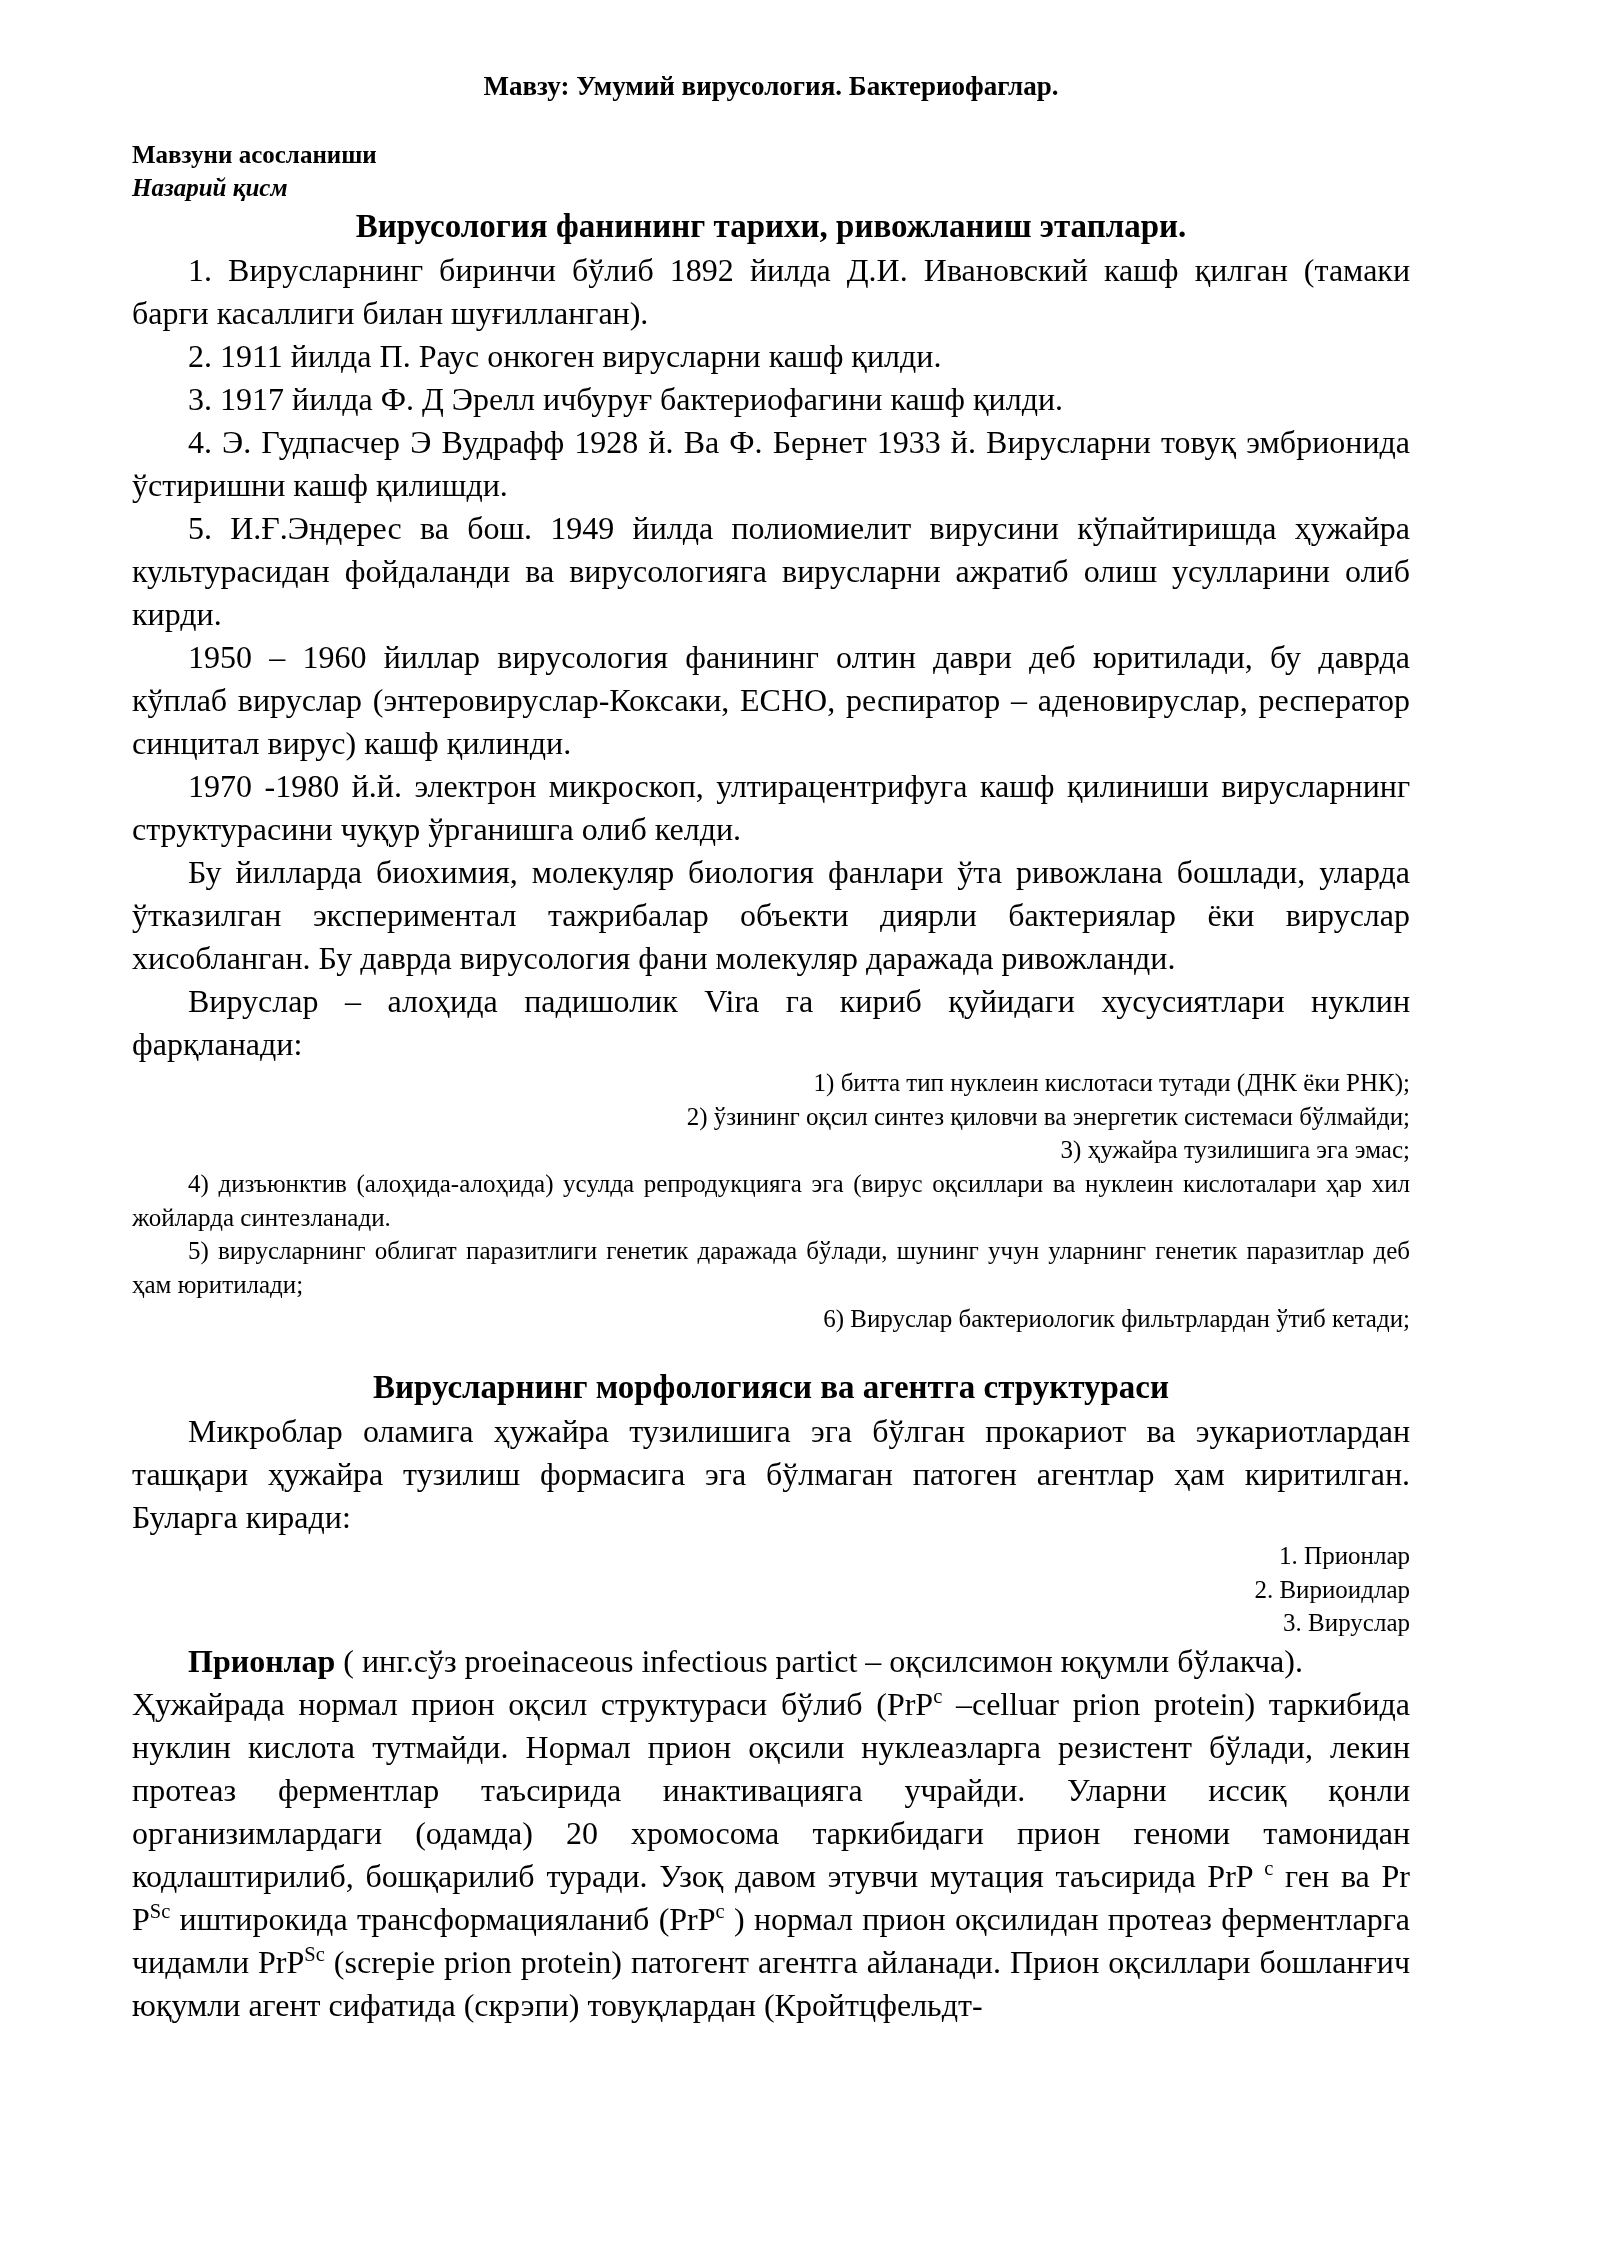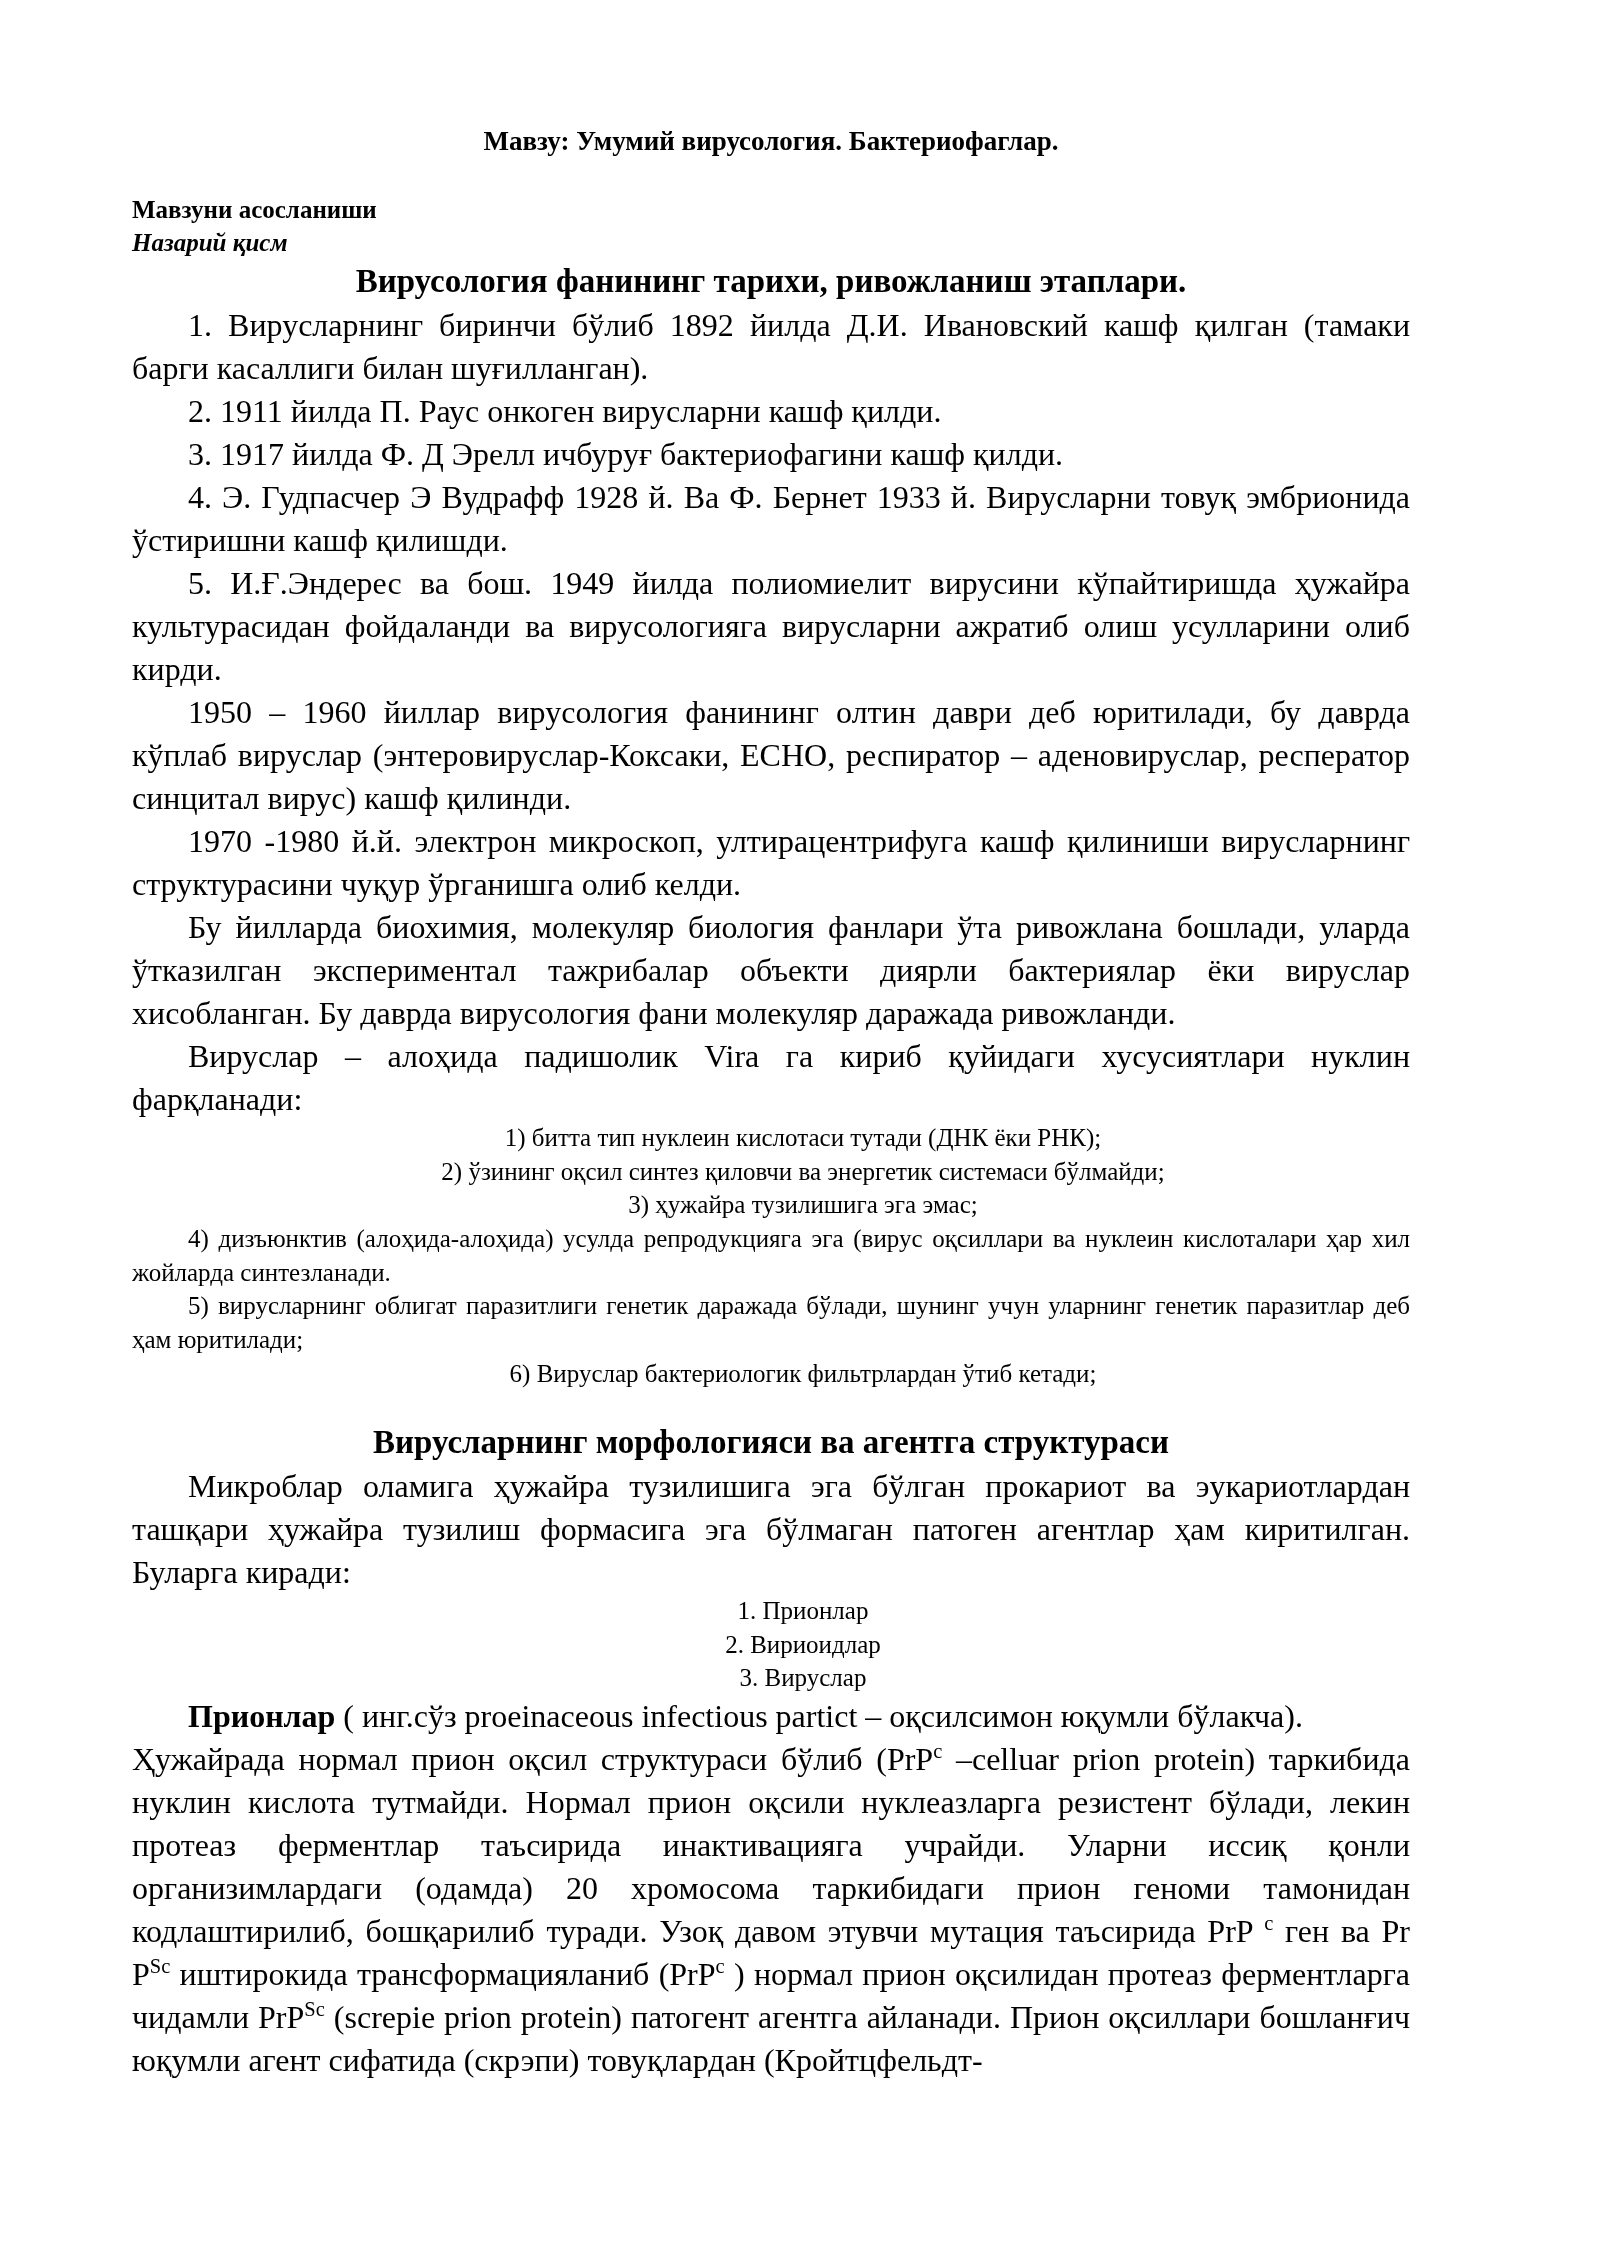--- a/index.html
+++ b/index.html
@@ -12,21 +12,21 @@
     width: 1600px;
     height: 2262px;
     font-family: "Liberation Serif", "DejaVu Serif", serif;
     color: #000000;
     -webkit-font-smoothing: antialiased;
   }
   .page {
     box-sizing: border-box;
     width: 1600px;
     height: 2222px;
-    padding: 116px 190px 0 132px;
+    padding: 61px 190px 0 132px;
     position: relative;
   }
   .doc-title {
     text-align: center;
     font-size: 27px;
     line-height: 1.30;
     margin: 0 0 8px 0;
     padding-top: 8px;
   }
   .doc-title .lead { font-weight: bold; }
@@ -65,21 +65,21 @@
 
   p.list-item {
     text-align: justify;
     text-justify: inter-word;
     font-size: 25px;
     line-height: 1.345;
     margin: 0;
     text-indent: 56px;
   }
   p.list-item.simple {
-    text-align: center;
+    text-align: right;
     text-indent: 64px;
   }
 
   .b { font-weight: bold; }
   sup {
     font-size: 0.64em;
     vertical-align: super;
     line-height: 0;
   }
 </style>

